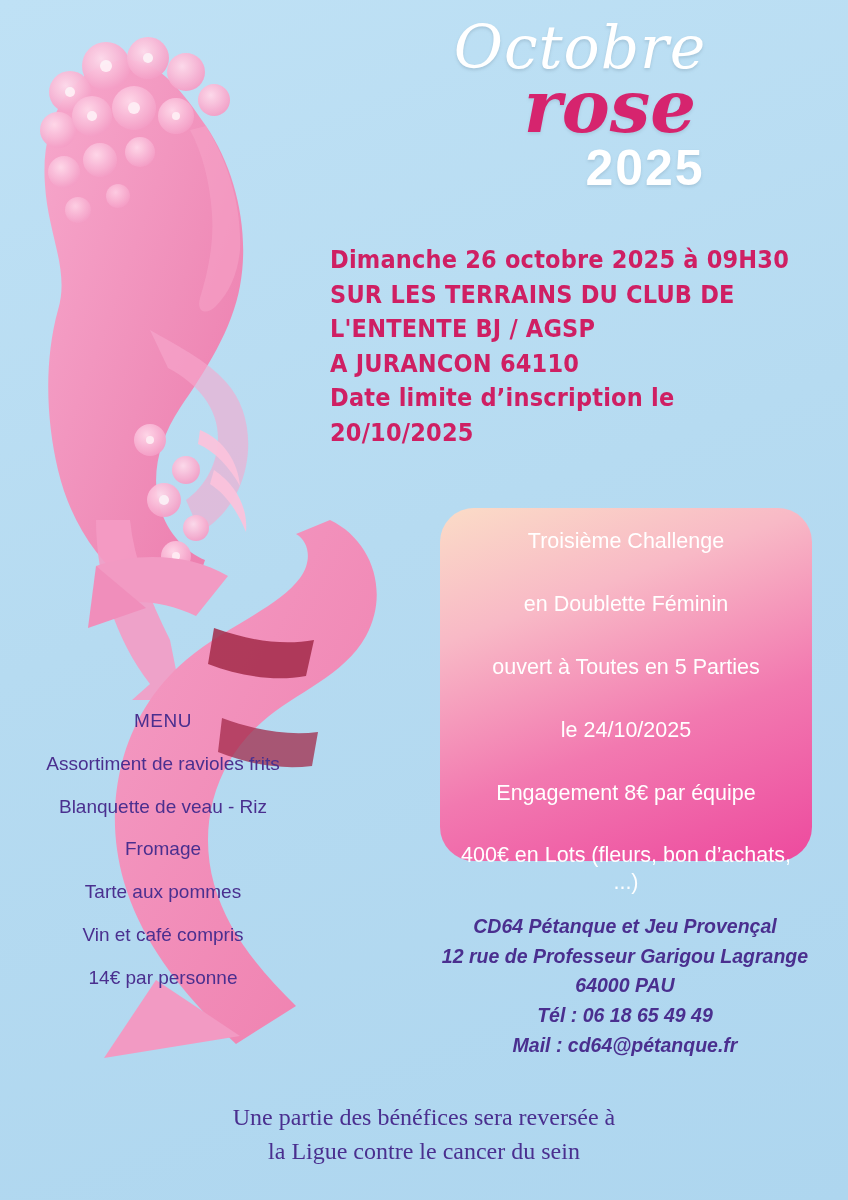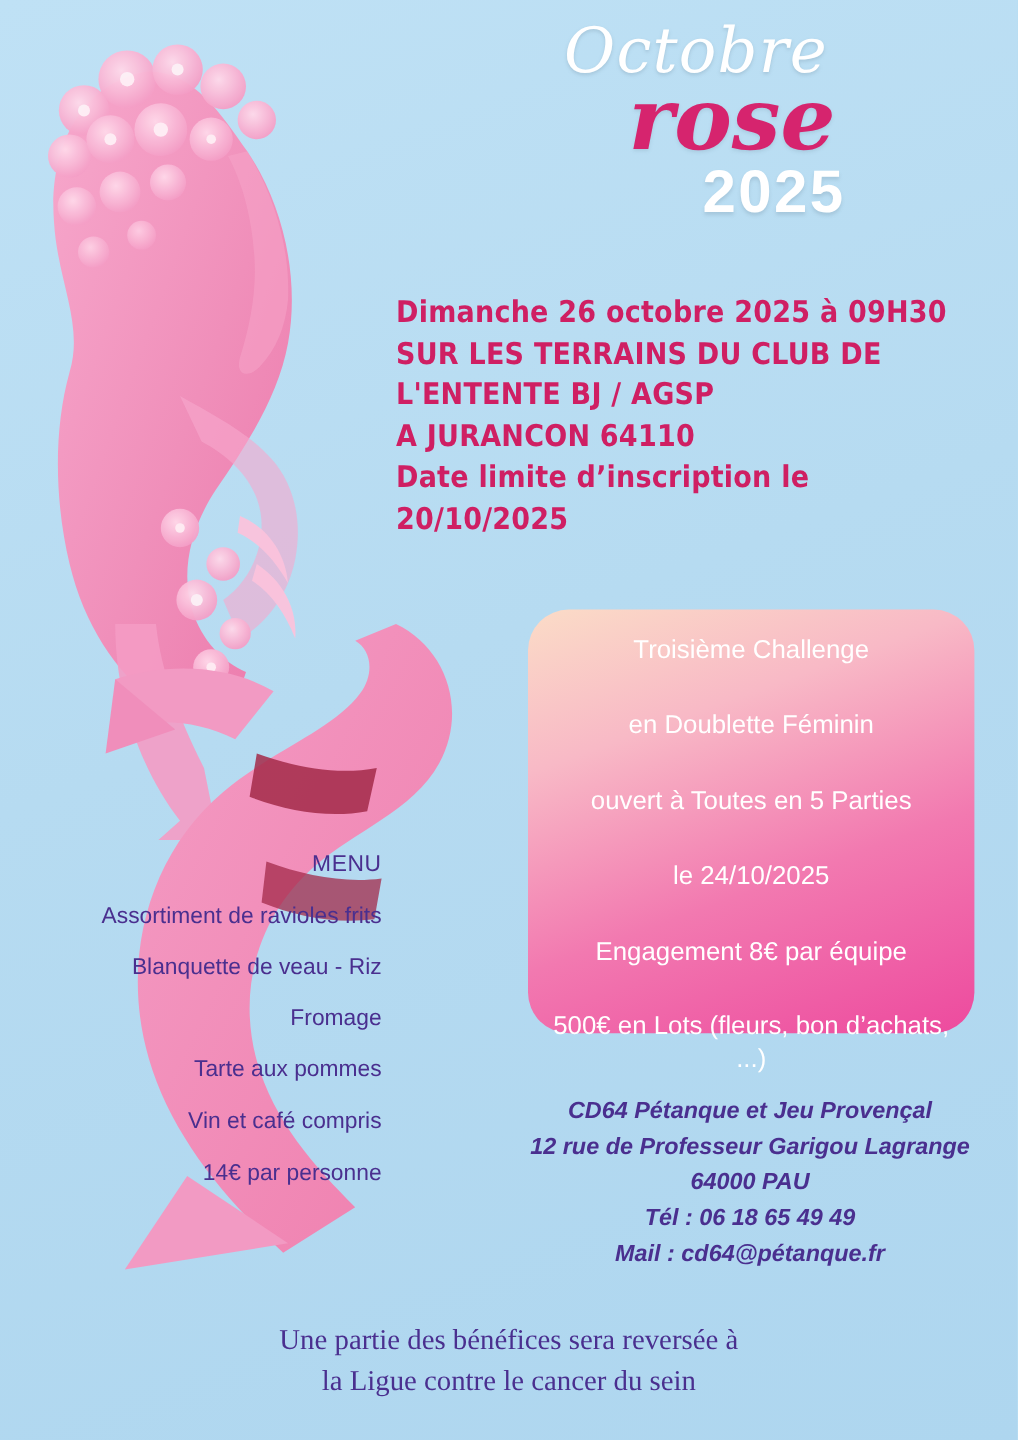--- a/index.html
+++ b/index.html
@@ -37,21 +37,21 @@
   .title-block {
     position: absolute;
     left: 330px;
     top: 18px;
     width: 500px;
     text-align: center;
   }
   .title-octobre {
     font-family: "DejaVu Serif", serif;
     font-style: italic;
-    font-size: 52px;
+    font-size: 60px;
     line-height: 0.98;
     color: #ffffff;
     letter-spacing: 1px;
     text-shadow: 0 2px 3px rgba(120,150,170,0.35);
   }
   .title-rose {
     font-family: "DejaVu Serif", serif;
     font-style: italic;
     font-weight: bold;
     font-size: 72px;
@@ -125,21 +125,21 @@
     color: #4a2f8f;
     font-family: "Liberation Sans", sans-serif;
     font-size: 19px;
     line-height: 2.25;
     font-weight: 500;
   }
   .menu-block .menu-title {
     font-size: 19px;
     letter-spacing: 0.5px;
   }
-  .menu-block div { white-space: nowrap; text-align: right; }
+  .menu-block div { white-space: nowrap; }
 
   
   .contact-block {
     position: absolute;
     left: 420px;
     top: 912px;
     width: 410px;
     text-align: center;
     color: #4a2f8f;
     font-family: "Liberation Sans", sans-serif;
@@ -275,21 +275,21 @@
     <div>Date limite d’inscription le</div>
     <div>20/10/2025</div>
   </div>
 
   <div class="challenge-box">
     <div>Troisième Challenge</div>
     <div>en Doublette Féminin</div>
     <div>ouvert à Toutes en 5 Parties</div>
     <div>le 24/10/2025</div>
     <div>Engagement 8€ par équipe</div>
-    <div>500€ en Lots  (fleurs, bon d’achats, ...)</div>
+    <div>400€ en Lots  (fleurs, bon d’achats, ...)</div>
   </div>
 
   <div class="menu-block">
     <div class="menu-title">MENU</div>
     <div>Assortiment de ravioles frits</div>
     <div>Blanquette de veau - Riz</div>
     <div>Fromage</div>
     <div>Tarte aux pommes</div>
     <div>Vin et café compris</div>
     <div>14€ par personne</div>

